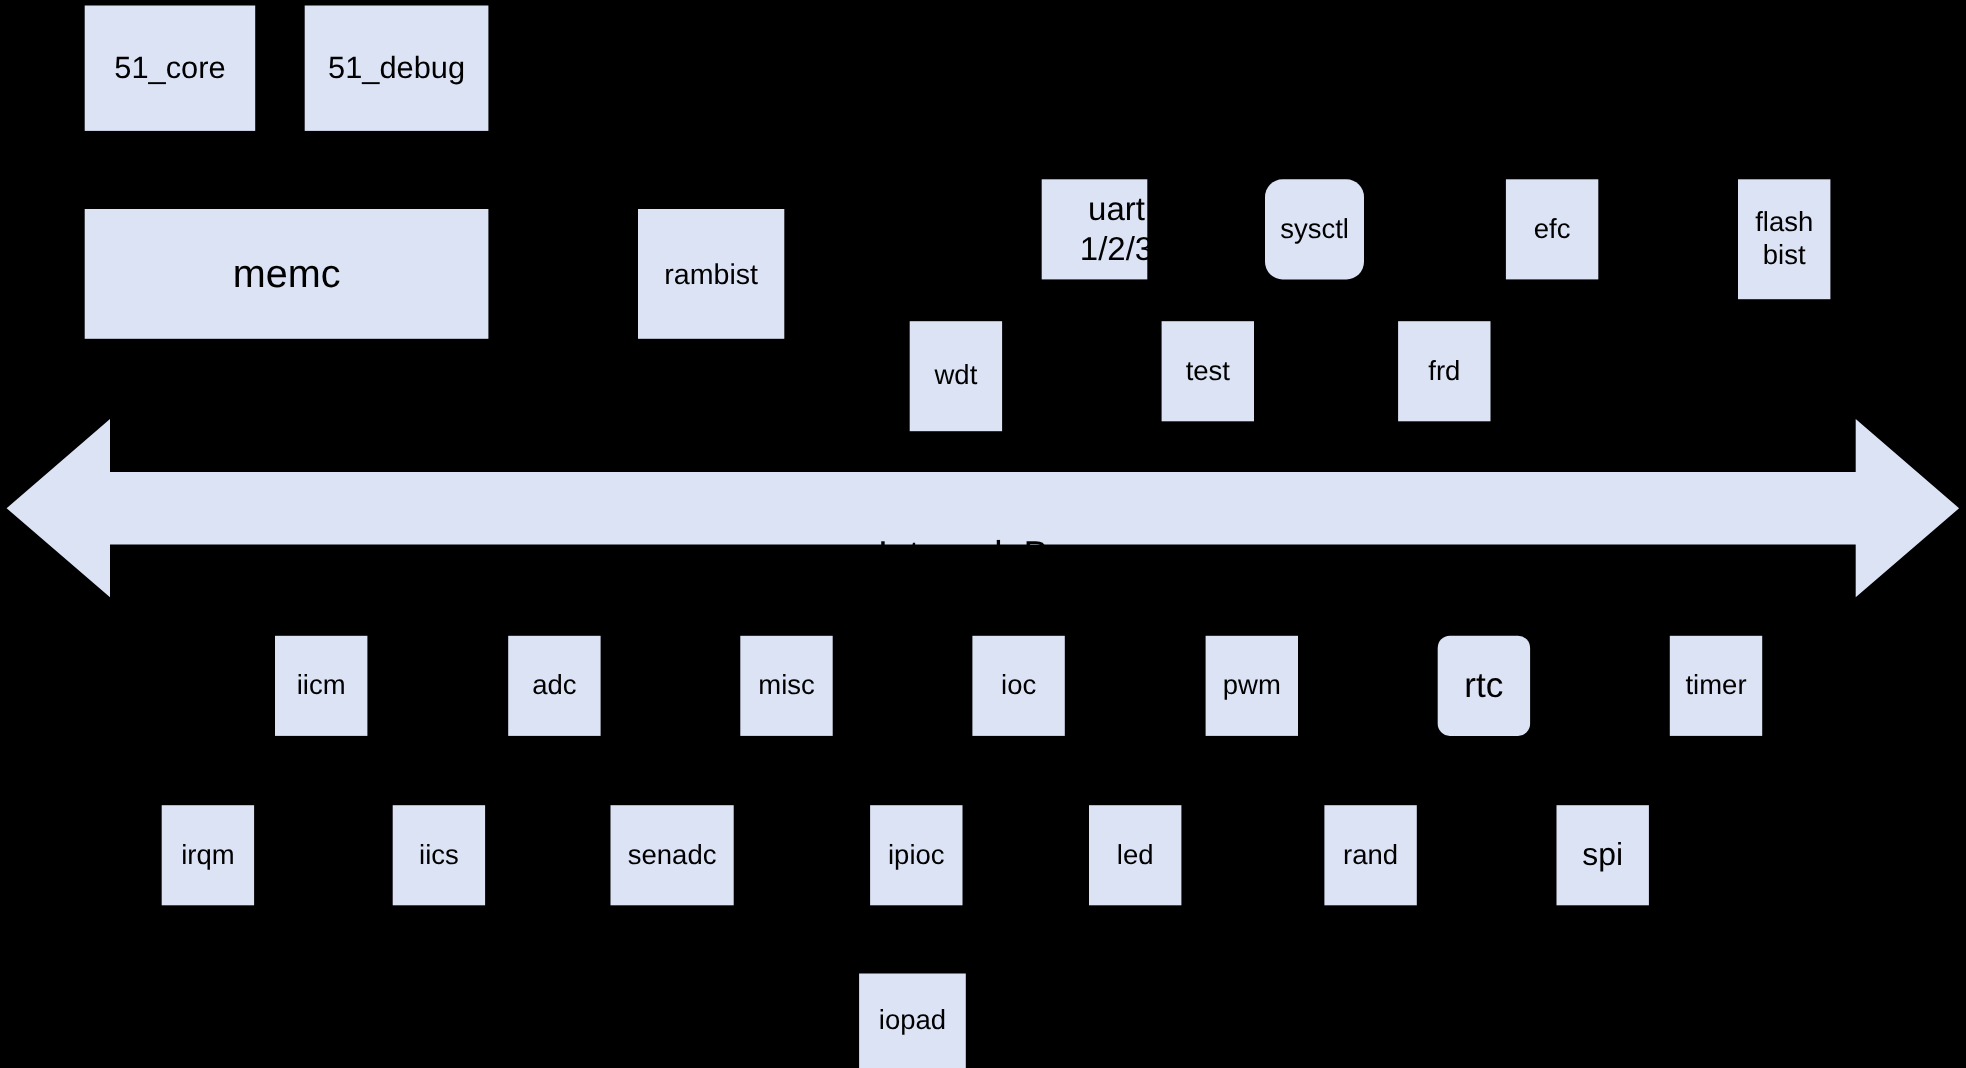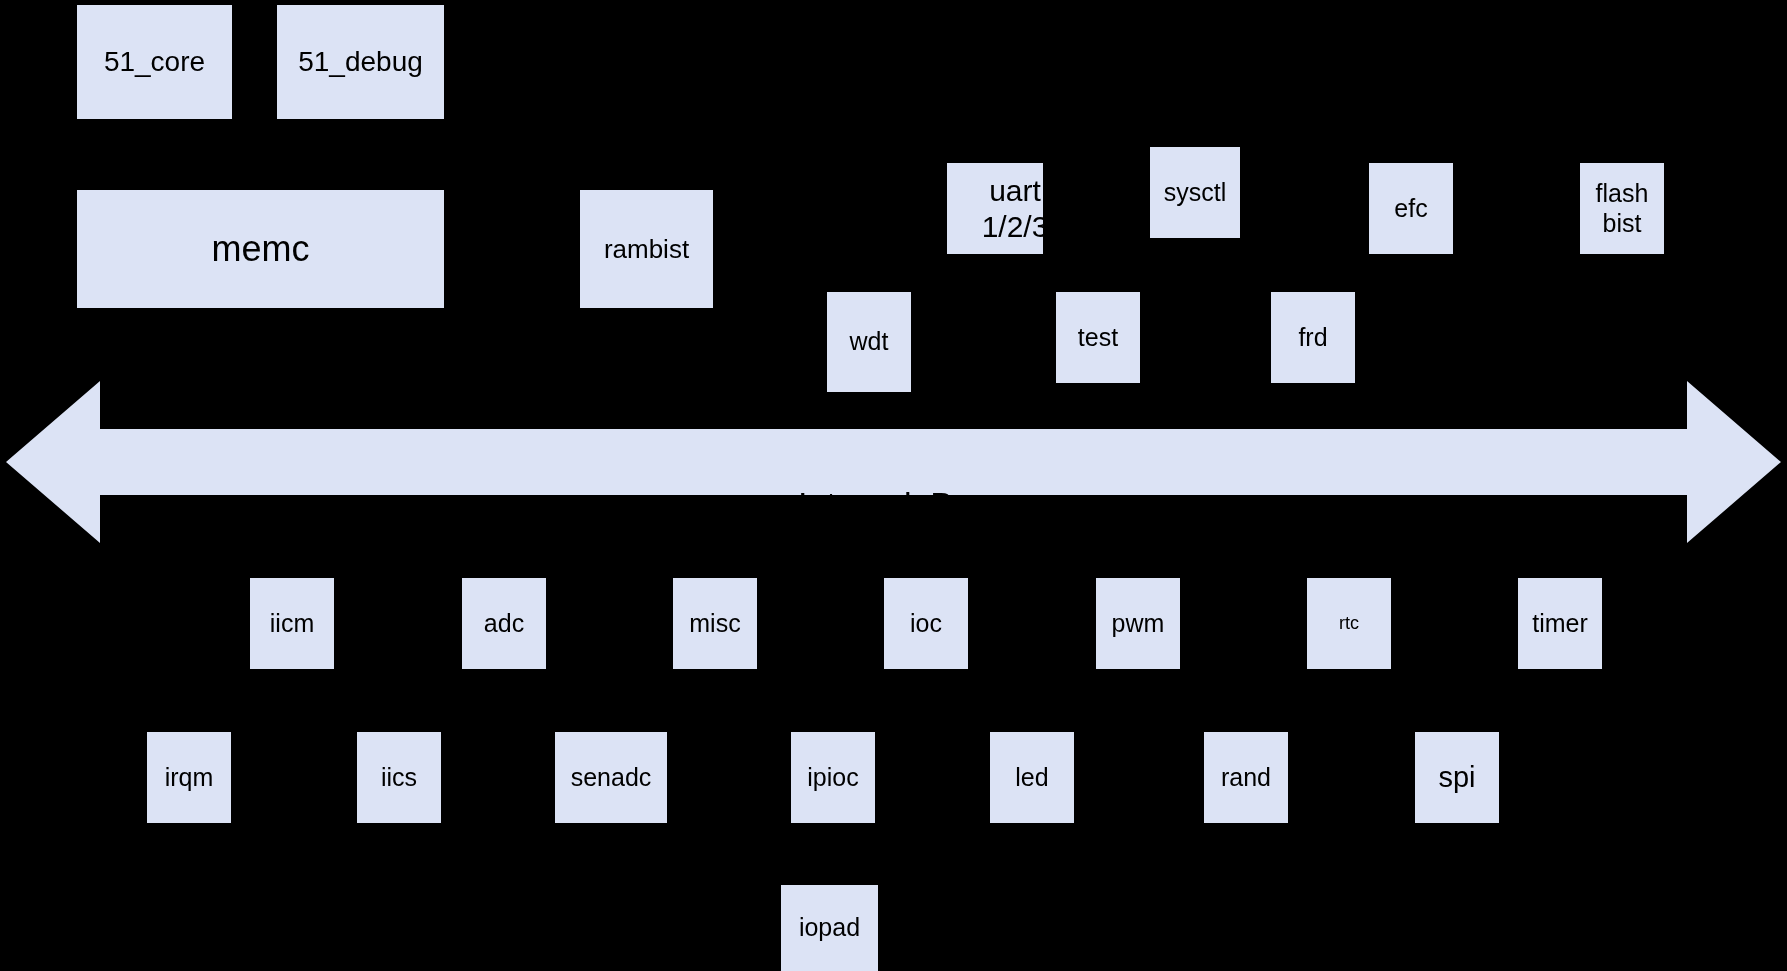--- a/index.html
+++ b/index.html
@@ -62,33 +62,33 @@
 
   <div class="bus-label" style="left:100px; top:429px; width:1587px; height:66px; font-size:34px;margin-top:42px;">Internal_Bus</div>
 
   <div id="blocks-layer">
       <div class="block" style="left: 77px; top: 5px; width: 155px; height: 114px; font-size: 28px; background: rgb(220, 227, 245); color: rgb(0, 0, 0);">51_core</div>
       <div class="block" style="left: 277px; top: 5px; width: 167px; height: 114px; font-size: 28px; background: rgb(220, 227, 245); color: rgb(0, 0, 0);">51_debug</div>
       <div class="block" style="left: 77px; top: 190px; width: 367px; height: 118px; font-size: 36px; background: rgb(220, 227, 245); color: rgb(0, 0, 0);">memc</div>
       <div class="block" style="left: 580px; top: 190px; width: 133px; height: 118px; font-size: 26px; background: rgb(220, 227, 245); color: rgb(0, 0, 0);">rambist</div>
       <div class="block" style="left: 947px; top: 163px; width: 96px; height: 91px; font-size: 30px; background: rgb(220, 227, 245); color: rgb(0, 0, 0); padding-left: 40px;">uart
 1/2/3</div>
-      <div class="block" style="left: 1150px; top: 147px; width: 90px; height: 91px; font-size: 25px; background: rgb(220, 227, 245); color: rgb(0, 0, 0);">sysctl</div>
+      <div class="block" style="left: 1150px; top: 163px; width: 90px; height: 91px; font-size: 25px; background: rgb(220, 227, 245); color: rgb(0, 0, 0); border-radius: 16px;">sysctl</div>
       <div class="block" style="left: 1369px; top: 163px; width: 84px; height: 91px; font-size: 25px; background: rgb(220, 227, 245); color: rgb(0, 0, 0);">efc</div>
-      <div class="block" style="left: 1580px; top: 163px; width: 84px; height: 91px; font-size: 25px; background: rgb(220, 227, 245); color: rgb(0, 0, 0);">flash
+      <div class="block" style="left: 1580px; top: 163px; width: 84px; height: 109px; font-size: 25px; background: rgb(220, 227, 245); color: rgb(0, 0, 0);">flash
 bist</div>
       <div class="block" style="left: 827px; top: 292px; width: 84px; height: 100px; font-size: 25px; background: rgb(220, 227, 245); color: rgb(0, 0, 0);">wdt</div>
       <div class="block" style="left: 1056px; top: 292px; width: 84px; height: 91px; font-size: 25px; background: rgb(220, 227, 245); color: rgb(0, 0, 0);">test</div>
       <div class="block" style="left: 1271px; top: 292px; width: 84px; height: 91px; font-size: 25px; background: rgb(220, 227, 245); color: rgb(0, 0, 0);">frd</div>
       <div class="block" style="left: 250px; top: 578px; width: 84px; height: 91px; font-size: 25px; background: rgb(220, 227, 245); color: rgb(0, 0, 0);">iicm</div>
       <div class="block" style="left: 462px; top: 578px; width: 84px; height: 91px; font-size: 25px; background: rgb(220, 227, 245); color: rgb(0, 0, 0);">adc</div>
       <div class="block" style="left: 673px; top: 578px; width: 84px; height: 91px; font-size: 25px; background: rgb(220, 227, 245); color: rgb(0, 0, 0);">misc</div>
       <div class="block" style="left: 884px; top: 578px; width: 84px; height: 91px; font-size: 25px; background: rgb(220, 227, 245); color: rgb(0, 0, 0);">ioc</div>
       <div class="block" style="left: 1096px; top: 578px; width: 84px; height: 91px; font-size: 25px; background: rgb(220, 227, 245); color: rgb(0, 0, 0);">pwm</div>
-      <div class="block" style="left: 1307px; top: 578px; width: 84px; height: 91px; font-size: 18px; background: rgb(220, 227, 245); color: rgb(0, 0, 0);">rtc</div>
+      <div class="block" style="left: 1307px; top: 578px; width: 84px; height: 91px; font-size: 32px; background: rgb(220, 227, 245); color: rgb(0, 0, 0); border-radius: 11px;">rtc</div>
       <div class="block" style="left: 1518px; top: 578px; width: 84px; height: 91px; font-size: 25px; background: rgb(220, 227, 245); color: rgb(0, 0, 0);">timer</div>
       <div class="block" style="left: 147px; top: 732px; width: 84px; height: 91px; font-size: 25px; background: rgb(220, 227, 245); color: rgb(0, 0, 0);">irqm</div>
       <div class="block" style="left: 357px; top: 732px; width: 84px; height: 91px; font-size: 25px; background: rgb(220, 227, 245); color: rgb(0, 0, 0);">iics</div>
       <div class="block" style="left: 555px; top: 732px; width: 112px; height: 91px; font-size: 25px; background: rgb(220, 227, 245); color: rgb(0, 0, 0);">senadc</div>
       <div class="block" style="left: 791px; top: 732px; width: 84px; height: 91px; font-size: 25px; background: rgb(220, 227, 245); color: rgb(0, 0, 0);">ipioc</div>
       <div class="block" style="left: 990px; top: 732px; width: 84px; height: 91px; font-size: 25px; background: rgb(220, 227, 245); color: rgb(0, 0, 0);">led</div>
       <div class="block" style="left: 1204px; top: 732px; width: 84px; height: 91px; font-size: 25px; background: rgb(220, 227, 245); color: rgb(0, 0, 0);">rand</div>
       <div class="block" style="left: 1415px; top: 732px; width: 84px; height: 91px; font-size: 29px; background: rgb(220, 227, 245); color: rgb(0, 0, 0);">spi</div>
       <div class="block" style="left: 781px; top: 885px; width: 97px; height: 86px; font-size: 25px; background: rgb(220, 227, 245); color: rgb(0, 0, 0);">iopad</div>
     </div>

